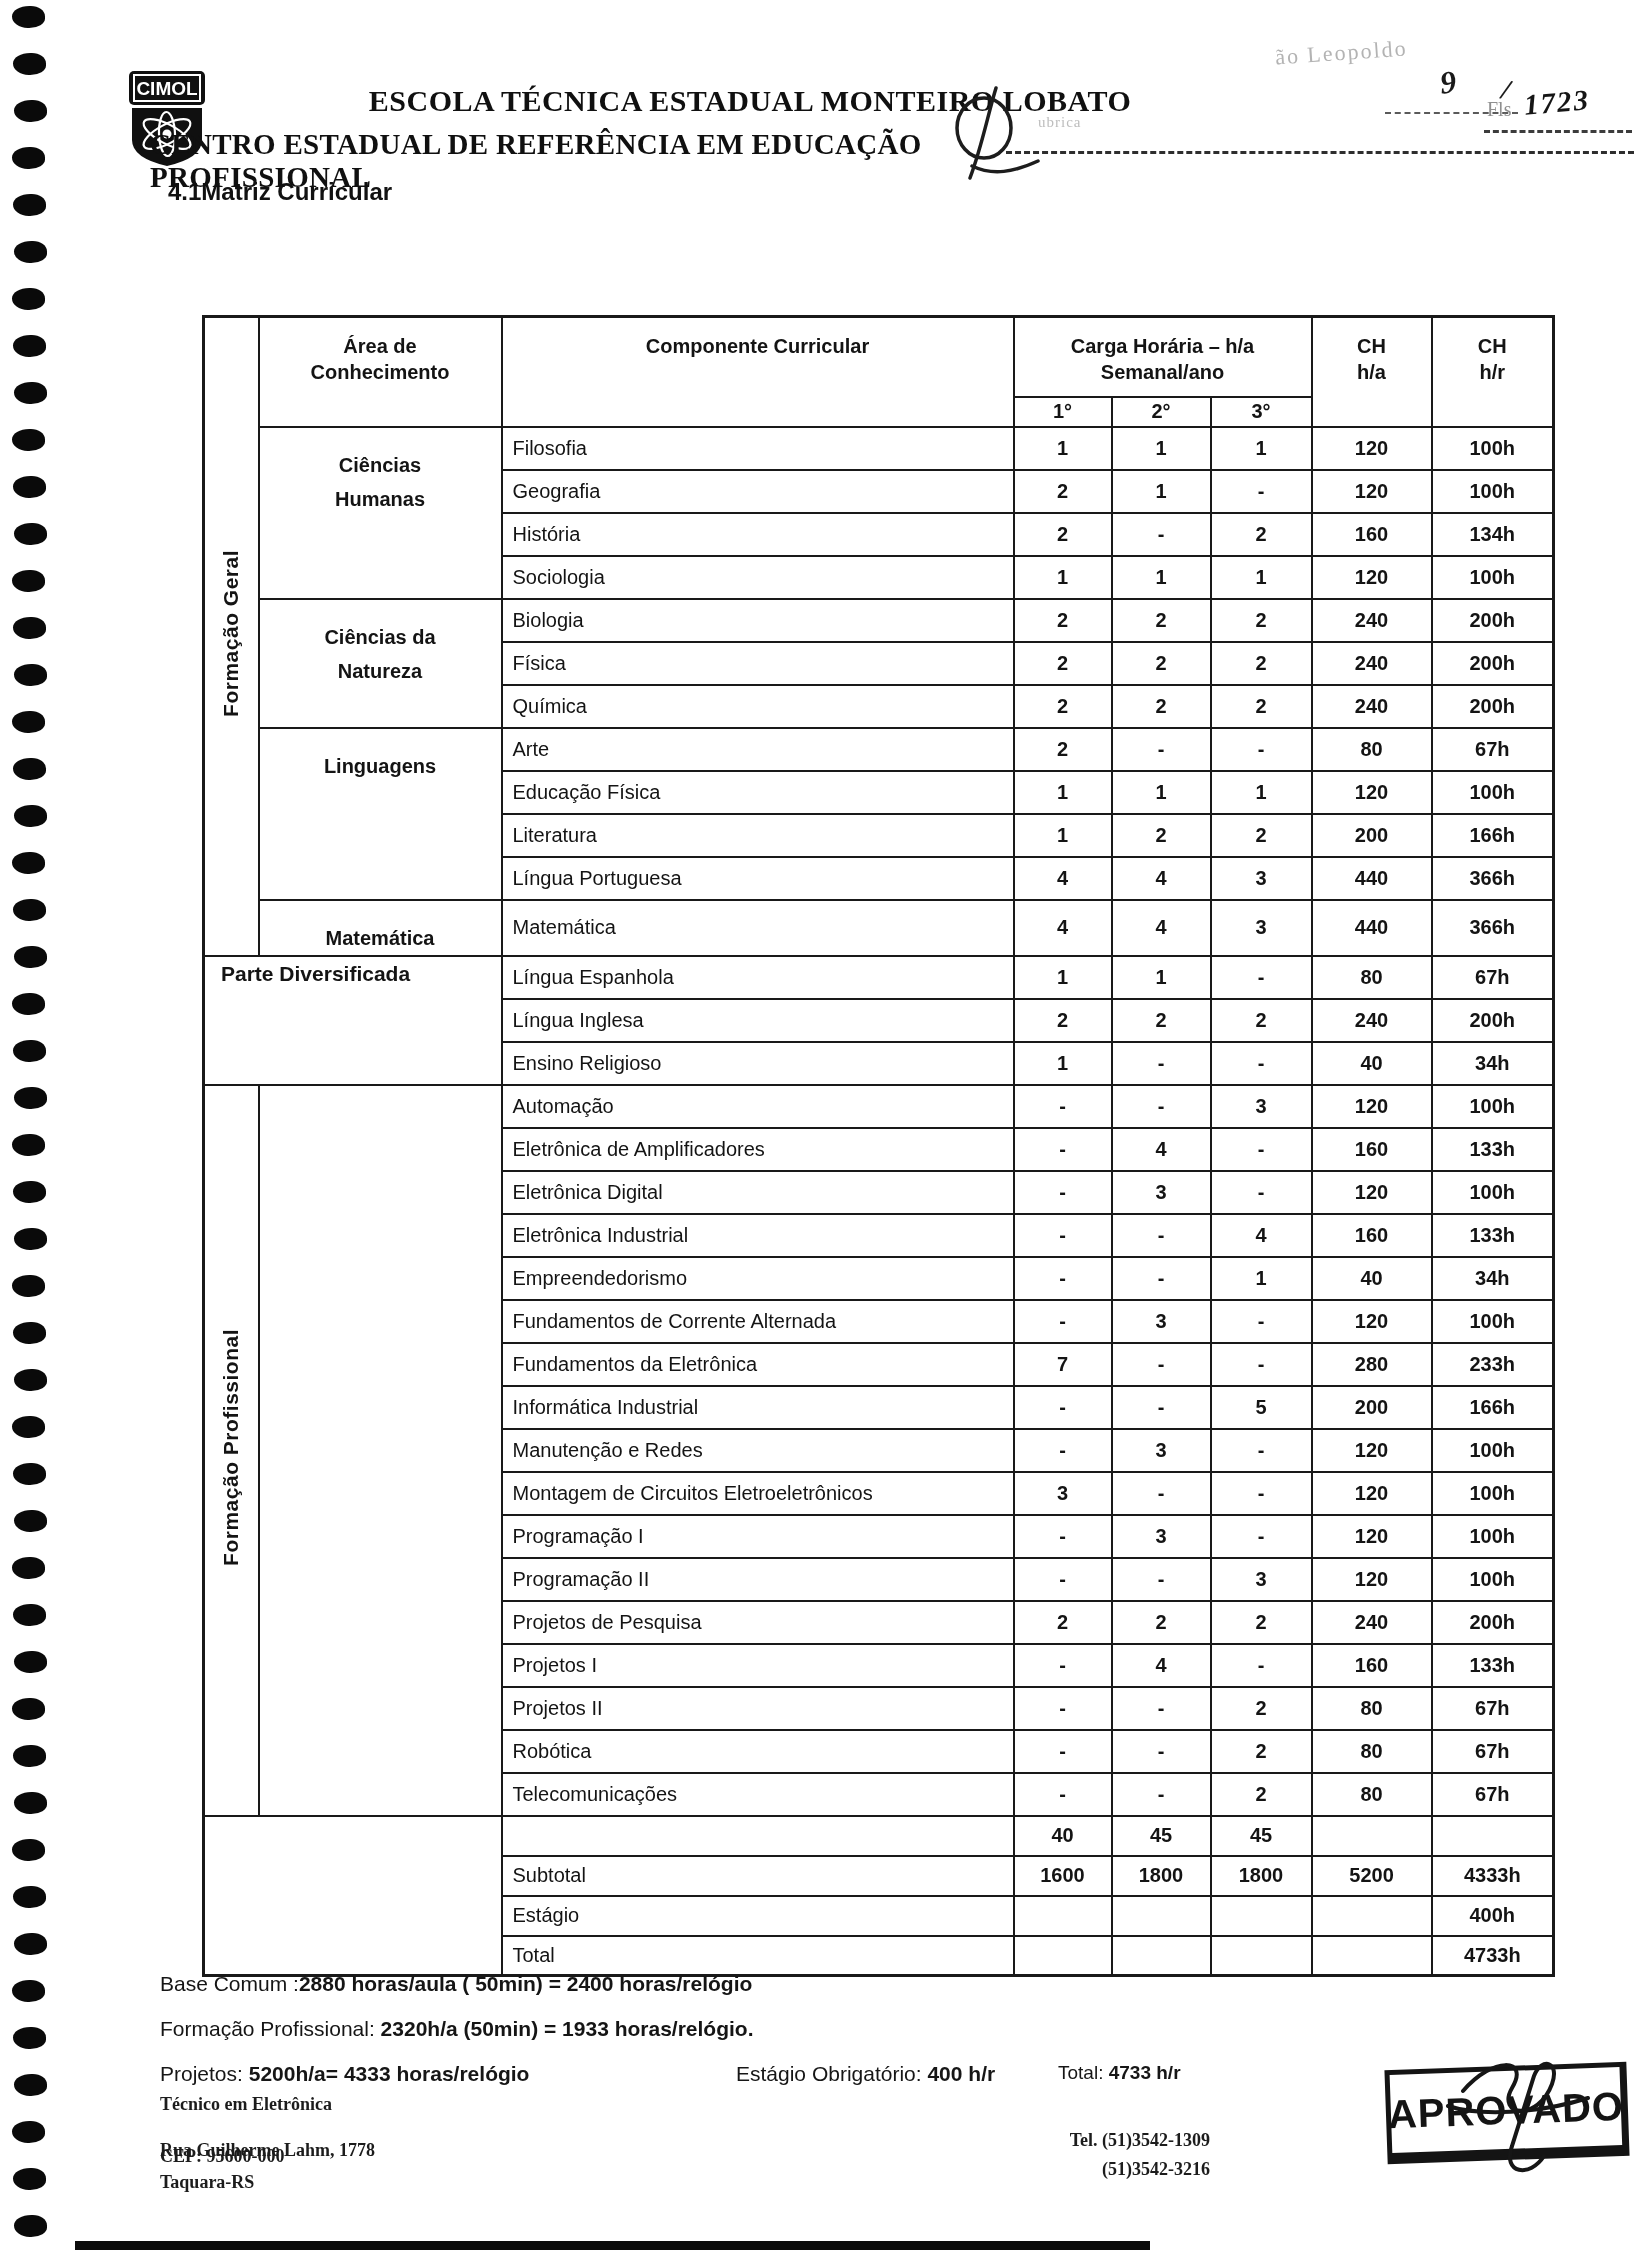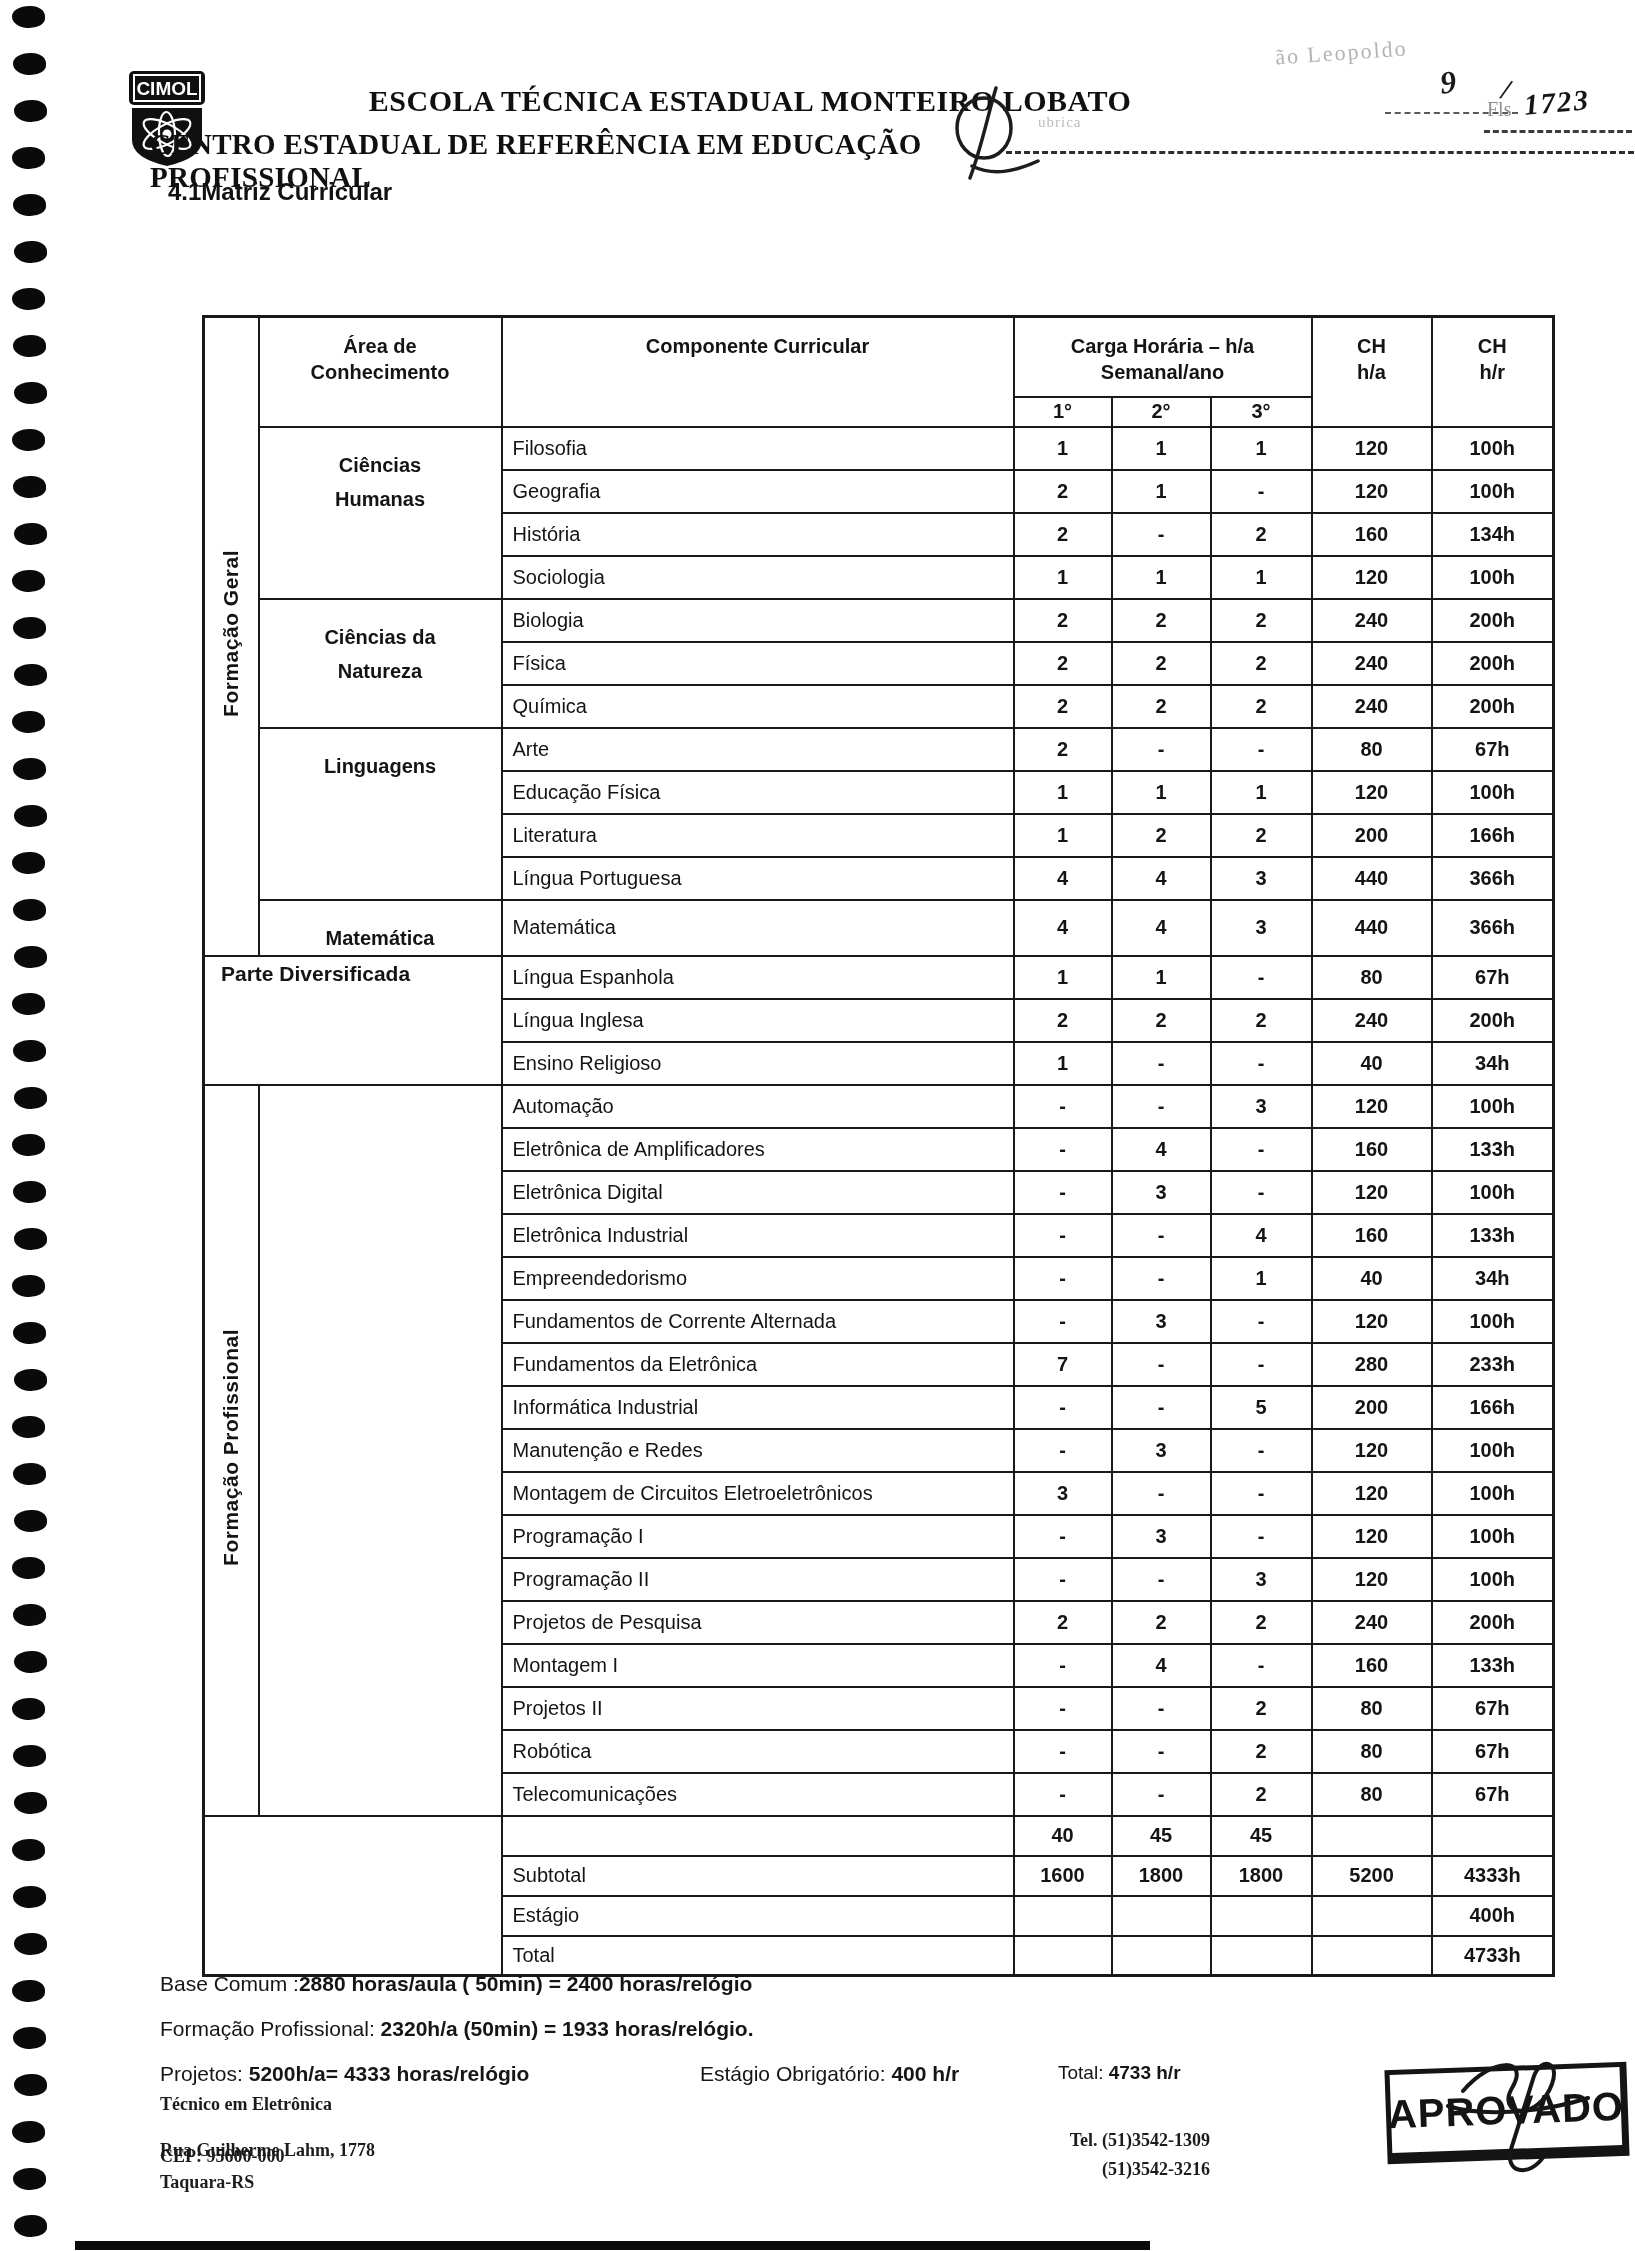--- a/index.html
+++ b/index.html
@@ -47,21 +47,21 @@
   td.area{font-weight:700;text-align:center;vertical-align:top;padding-top:20px;line-height:1.7;}
   .area-inner{display:inline-block;max-width:140px;}
   td.pd{font-weight:700;vertical-align:top;text-align:left;padding:5px 2px 0 16px;font-size:21px;}
   td.comp{text-align:left;padding-left:10px;font-weight:400;}
   td.num{text-align:center;font-weight:700;}
   
   .note{position:absolute;left:160px;font-size:21px;color:#151515;}
   .note b{font-weight:700;}
   .n1{top:1972px;} .n2{top:2017px;}
   .n3a{position:absolute;left:160px;top:2062px;font-size:21px;}
-  .n3b{position:absolute;left:700px;top:2062px;font-size:21px;}
+  .n3b{position:absolute;left:736px;top:2062px;font-size:21px;}
   .n3c{position:absolute;left:1058px;top:2062px;font-size:19px;}
   
   .addr{position:absolute;left:160px;font-family:"Liberation Serif",serif;font-weight:700;font-size:18px;color:#1c1c1c;}
   .a0{top:2094px;} .a1{top:2120px;margin-top:20px;} .a2{top:2146px;} .a3{top:2172px;text-align:center;}
   .phones{position:absolute;left:1010px;top:2126px;width:200px;text-align:right;
           font-family:"Liberation Serif",serif;font-weight:700;font-size:18px;line-height:1.6;color:#1c1c1c;}
   .stamp{position:absolute;left:1386px;top:2066px;width:230px;height:78px;
          border:5px solid #141414;border-bottom-width:11px;border-right-width:7px;
          transform:rotate(-2deg);display:flex;align-items:center;justify-content:center;
          font-size:40px;font-weight:700;letter-spacing:1px;color:#141414;}
@@ -418,21 +418,21 @@
         </tr>
         <tr>
           <td class="comp">Projetos de Pesquisa</td>
           <td class="num">2</td>
           <td class="num">2</td>
           <td class="num">2</td>
           <td class="num">240</td>
           <td class="num">200h</td>
         </tr>
         <tr>
-          <td class="comp">Montagem I</td>
+          <td class="comp">Projetos I</td>
           <td class="num">-</td>
           <td class="num">4</td>
           <td class="num">-</td>
           <td class="num">160</td>
           <td class="num">133h</td>
         </tr>
         <tr>
           <td class="comp">Projetos II</td>
           <td class="num">-</td>
           <td class="num">-</td>

